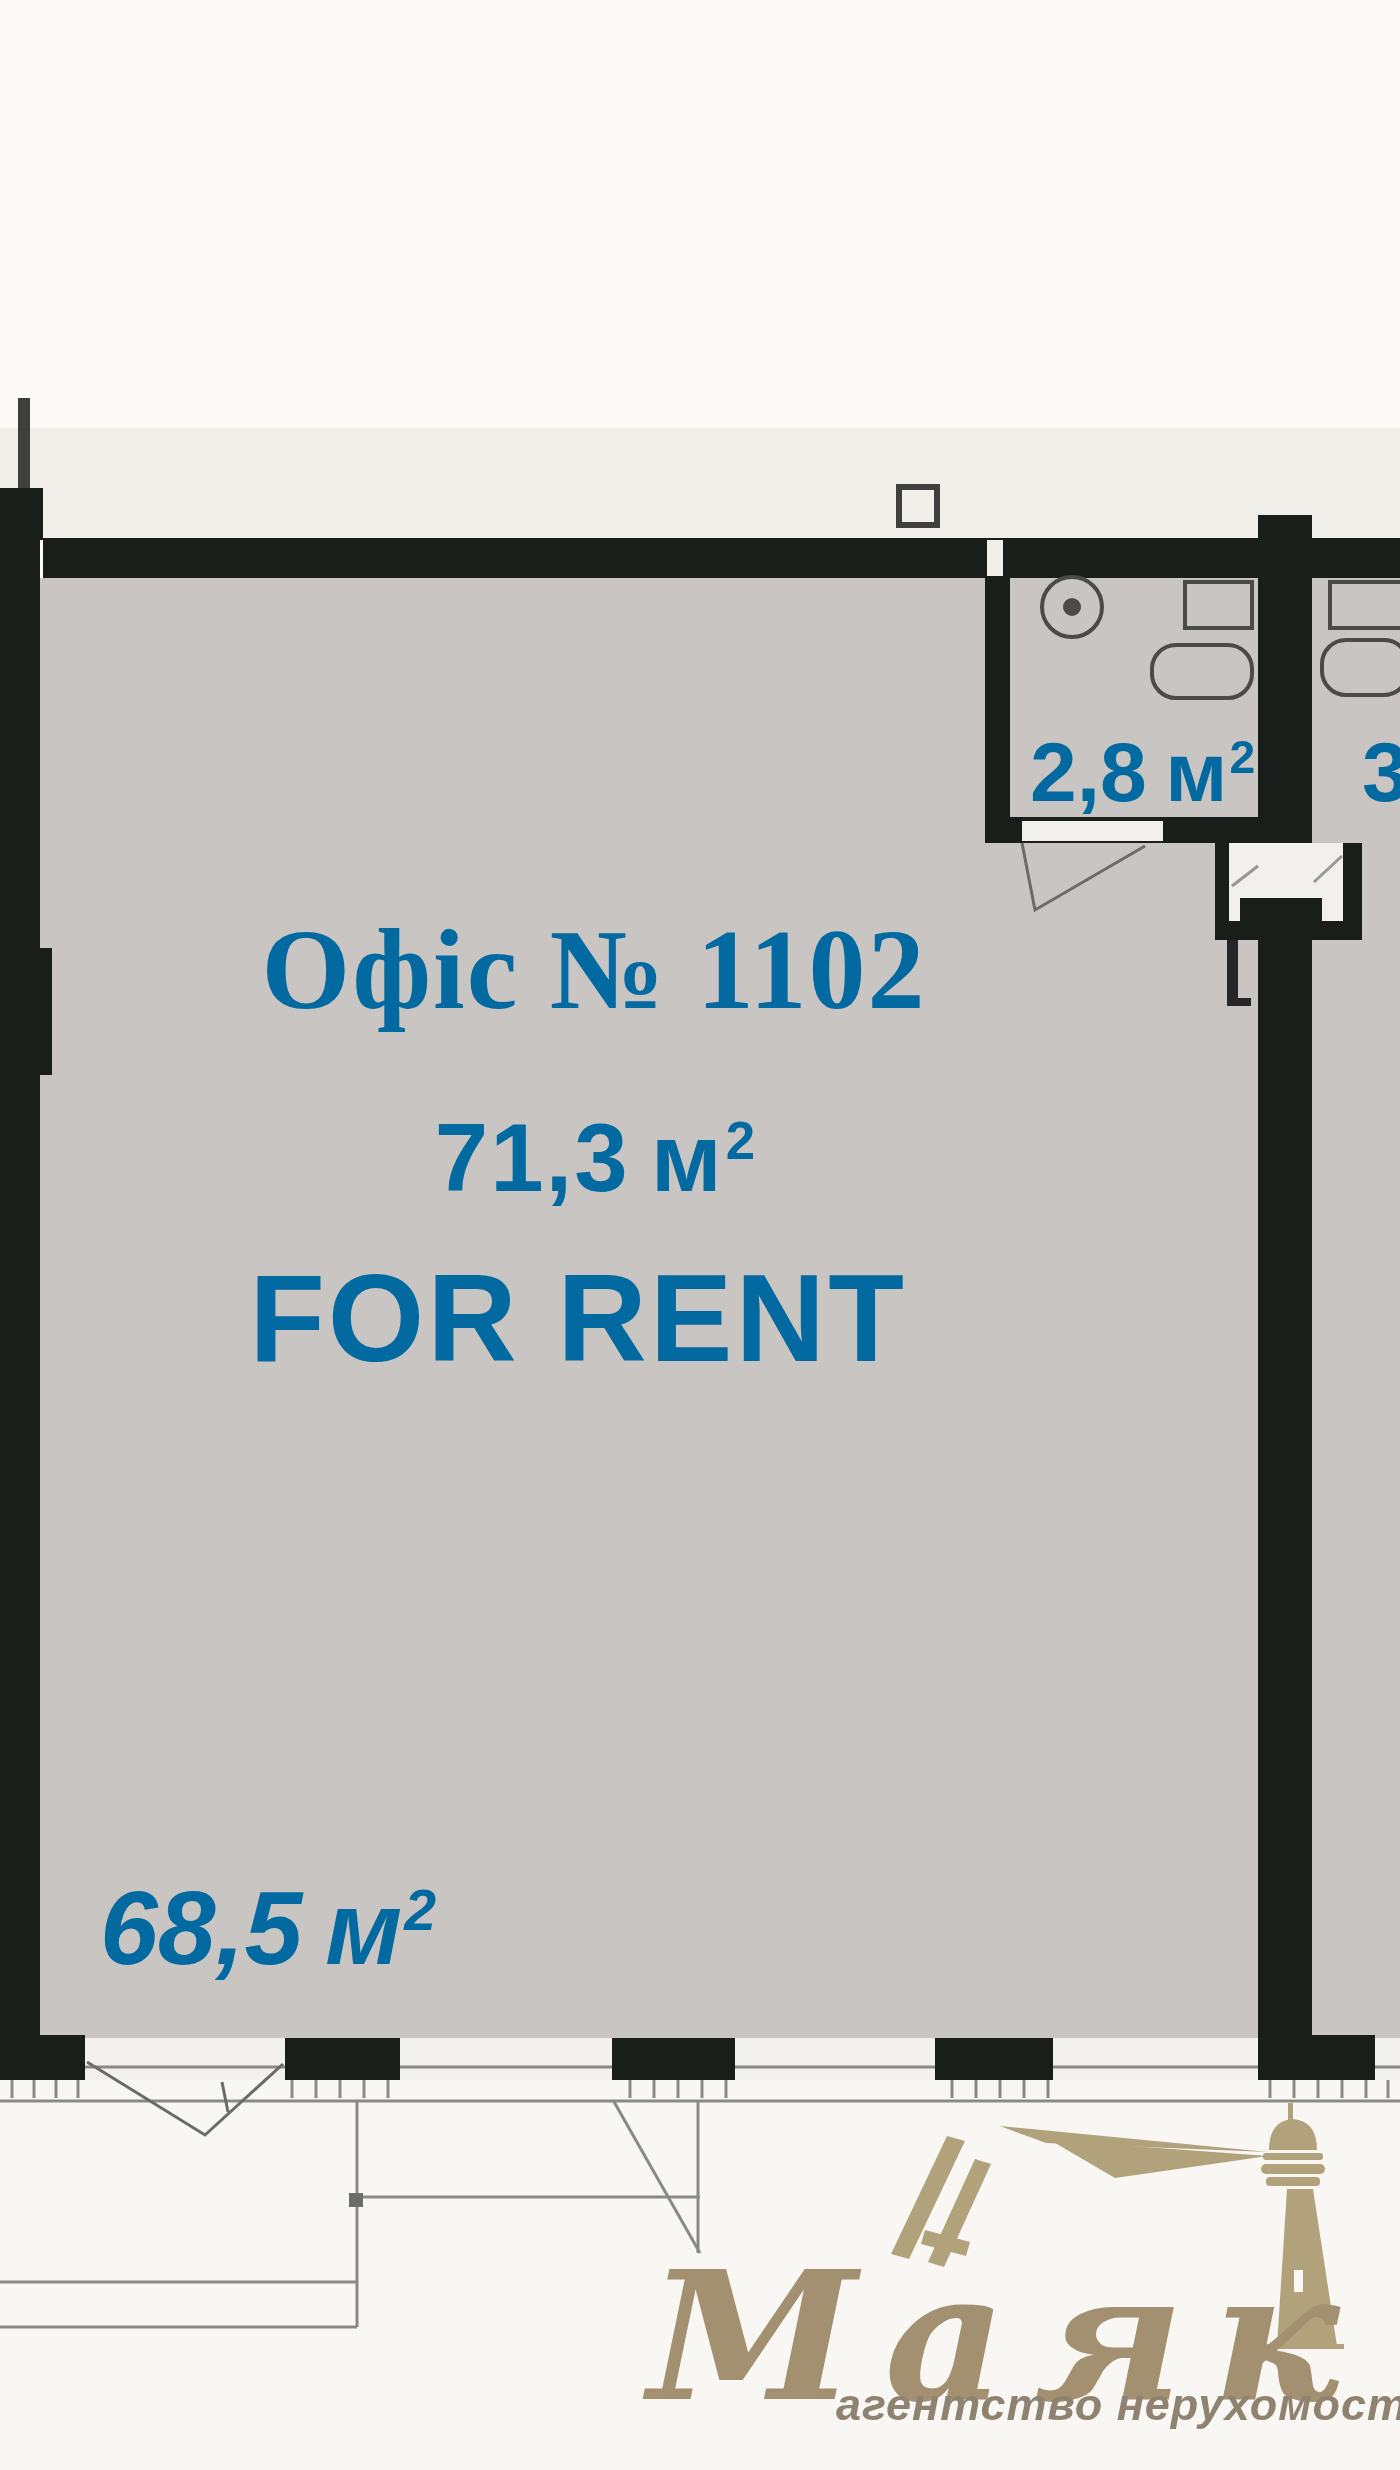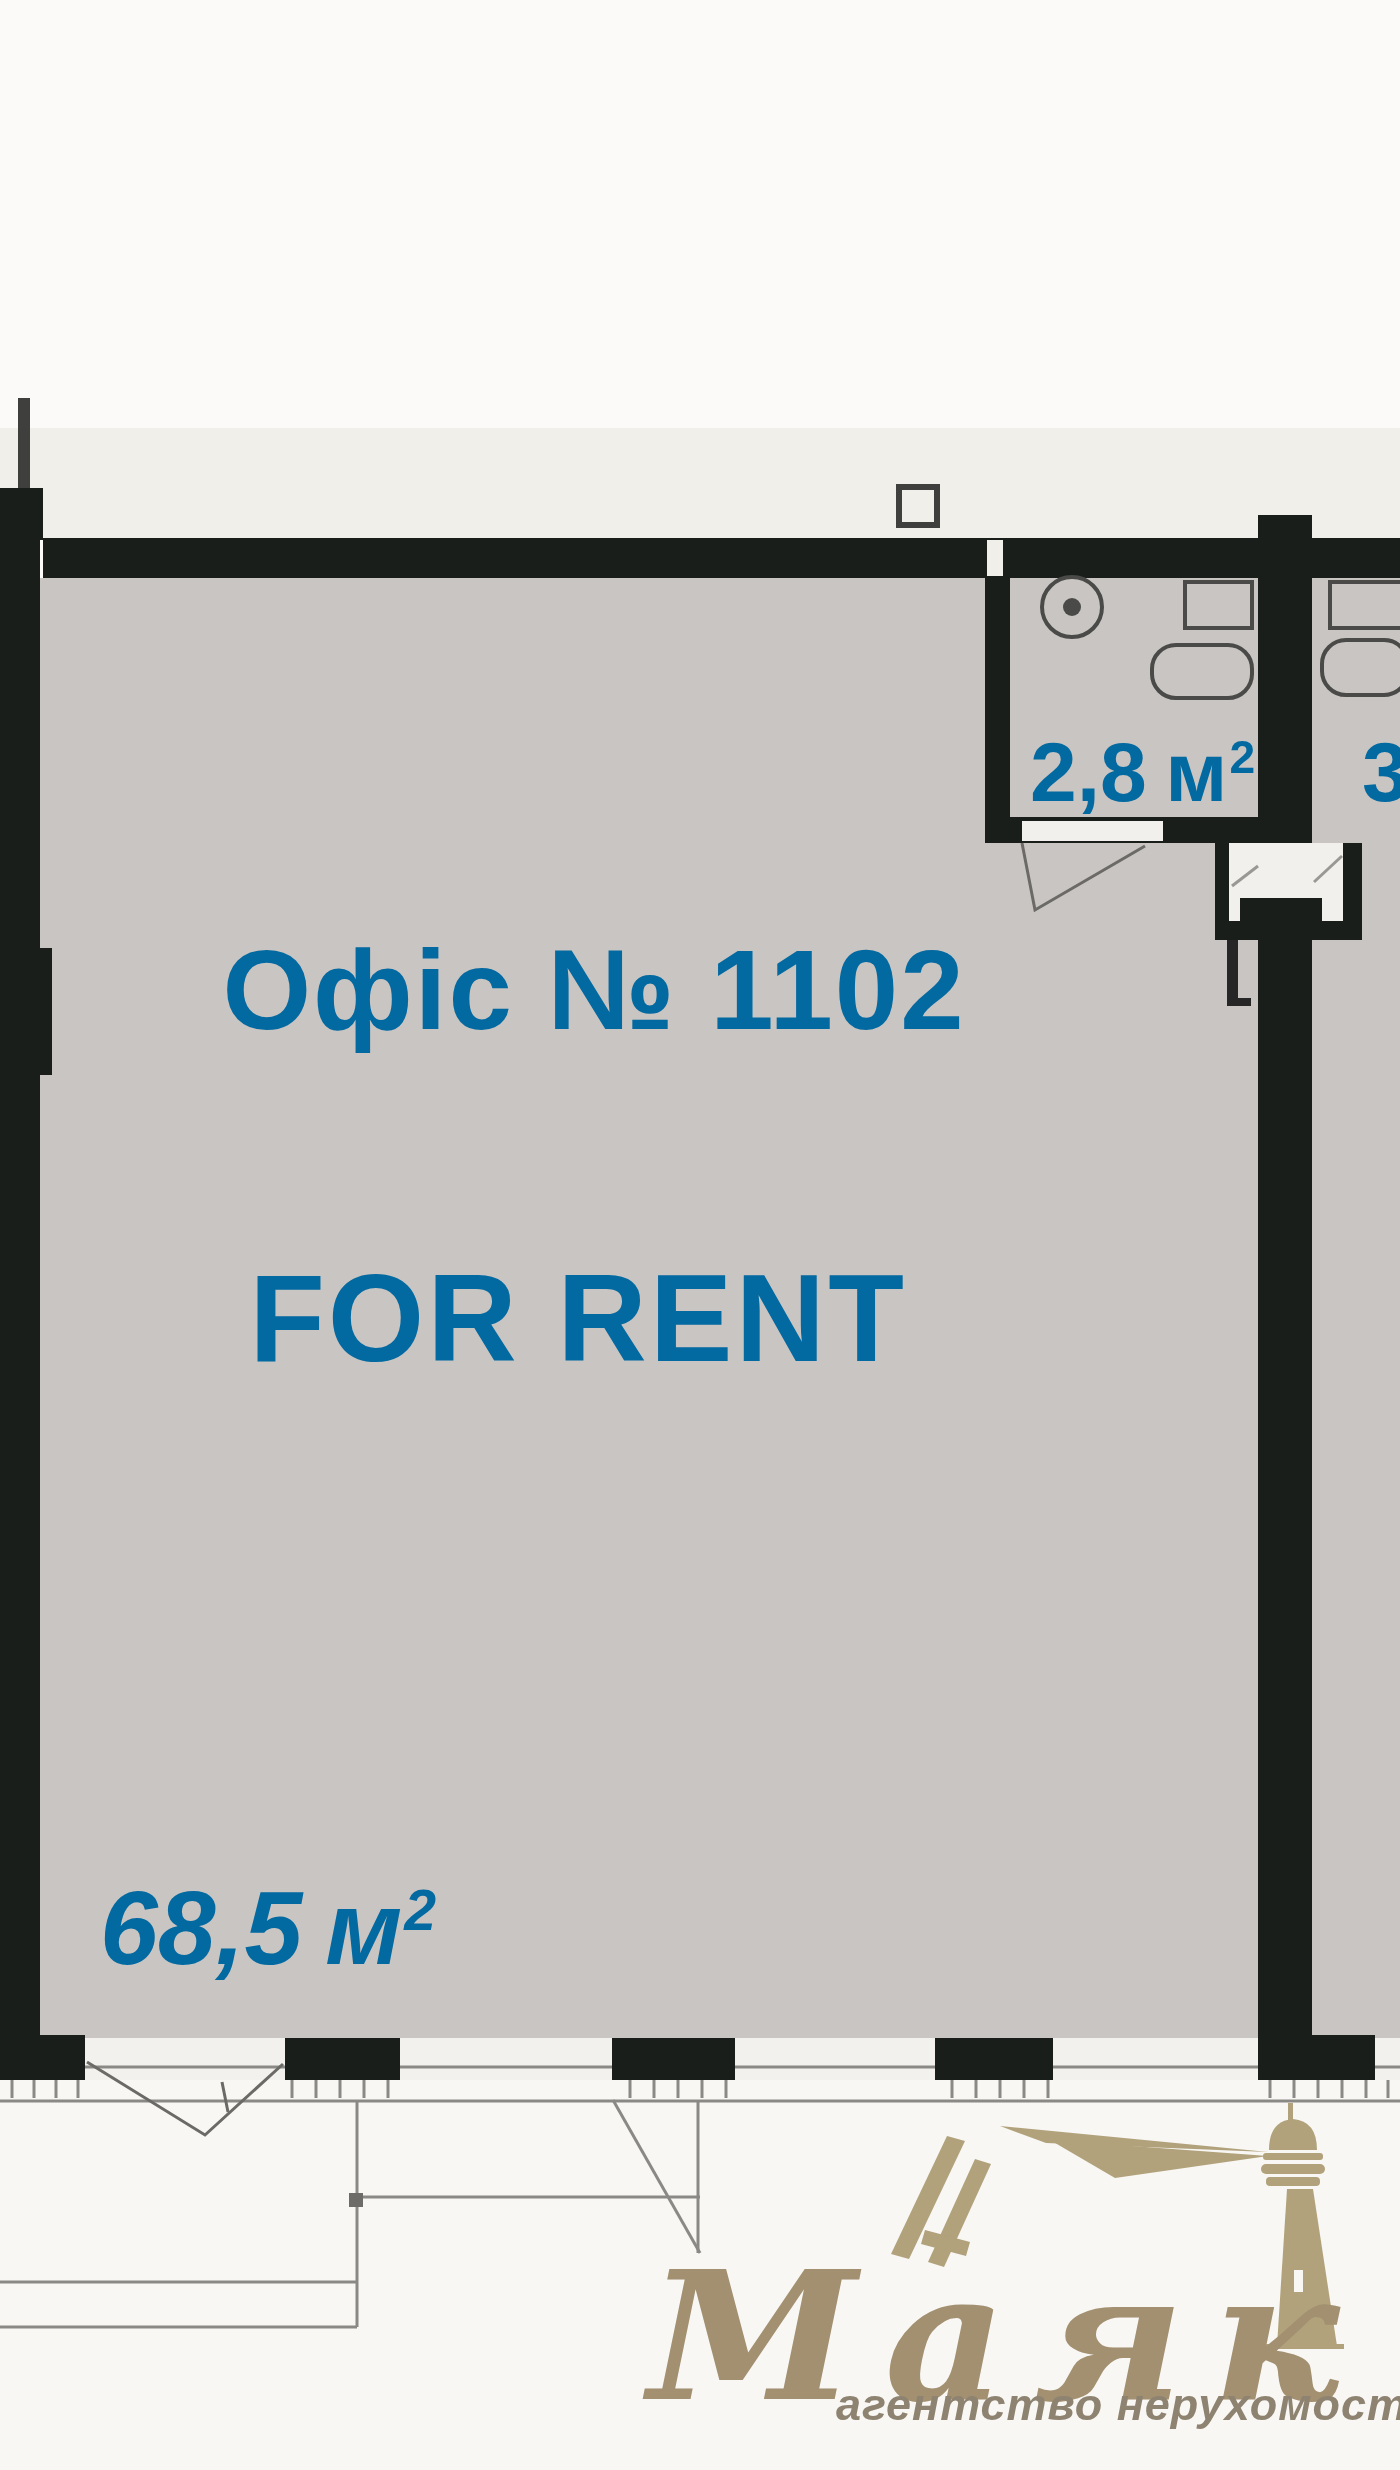--- a/index.html
+++ b/index.html
@@ -2,21 +2,21 @@
 <html><head>
 <meta charset="utf-8">
 <style>
   html,body{margin:0;padding:0;background:#fbfaf8;}
   .canvas{
     position:relative;width:1400px;height:2470px;overflow:hidden;
     font-family:"Liberation Sans",sans-serif;background:#fbfaf8;
   }
   .canvas svg{position:absolute;left:0;top:0;}
   .label{position:absolute;color:#0369a1;font-weight:bold;white-space:nowrap;line-height:1;}
-  .lbl-title{top:933px;left:594px;transform:translateX(-50%);font-size:114px;letter-spacing:2px;}
+  .lbl-title{top:913px;left:594px;transform:translateX(-50%);font-size:114px;letter-spacing:2px;font-family:Liberation Serif, serif;}
   .lbl-area{top:1110px;left:596px;transform:translateX(-50%);font-size:96px;letter-spacing:2px;}
   .lbl-rent{top:1256px;left:578px;transform:translateX(-50%);font-size:124px;letter-spacing:3px;}
   .lbl-bath{top:730px;left:1030px;font-size:84px;}
   .lbl-adj{top:730px;left:1362px;font-size:84px;}
   .lbl-main{top:1876px;left:100px;font-size:104px;font-style:italic;}
   .unit{margin-left:0.22em;}
   .sup{font-size:55%;vertical-align:0.6em;margin-left:2px;}
   .brand-name{
     position:absolute;top:2248px;left:648px;
     font-family:"DejaVu Serif",serif;font-style:italic;font-weight:bold;
@@ -151,20 +151,23 @@
       <rect x="1261" y="2164" width="64" height="10" rx="5"></rect>
       <rect x="1266" y="2177" width="54" height="9" rx="4"></rect>
       <polygon points="1287,2189 1313,2189 1337,2346 1277,2346"></polygon>
       <rect x="1294" y="2270" width="9" height="22" fill="#f8f7f4"></rect>
       <rect x="1258" y="2344" width="86" height="5"></rect>
     </g>
   </svg>
 
   <div class="label lbl-title">Офіс № 1102</div>
 
+  <div class="label lbl-area">
+    <span>71,3</span><span class="unit">м</span><span class="sup">2</span>
+  </div>
 
   <div class="label lbl-rent">FOR RENT</div>
 
   <div class="label lbl-bath">
     <span>2,8</span><span class="unit">м</span><span class="sup">2</span>
   </div>
 
   <div class="label lbl-adj">
     <span>3</span>
   </div>

